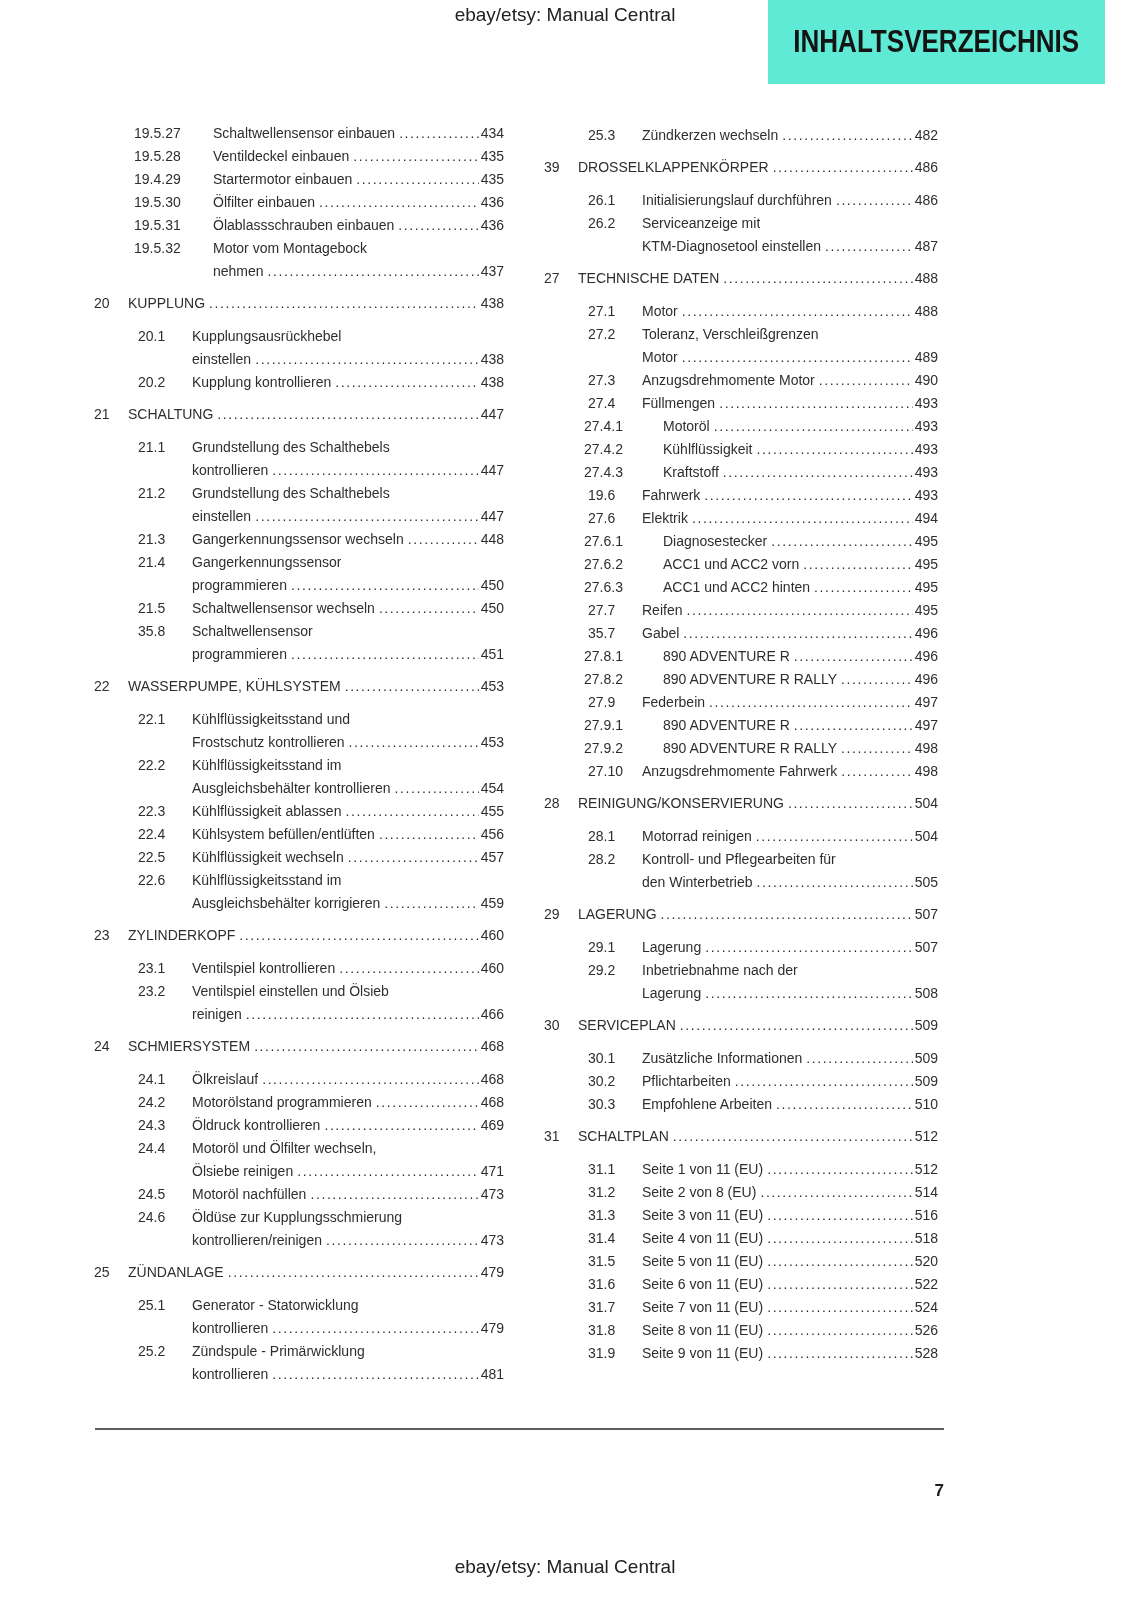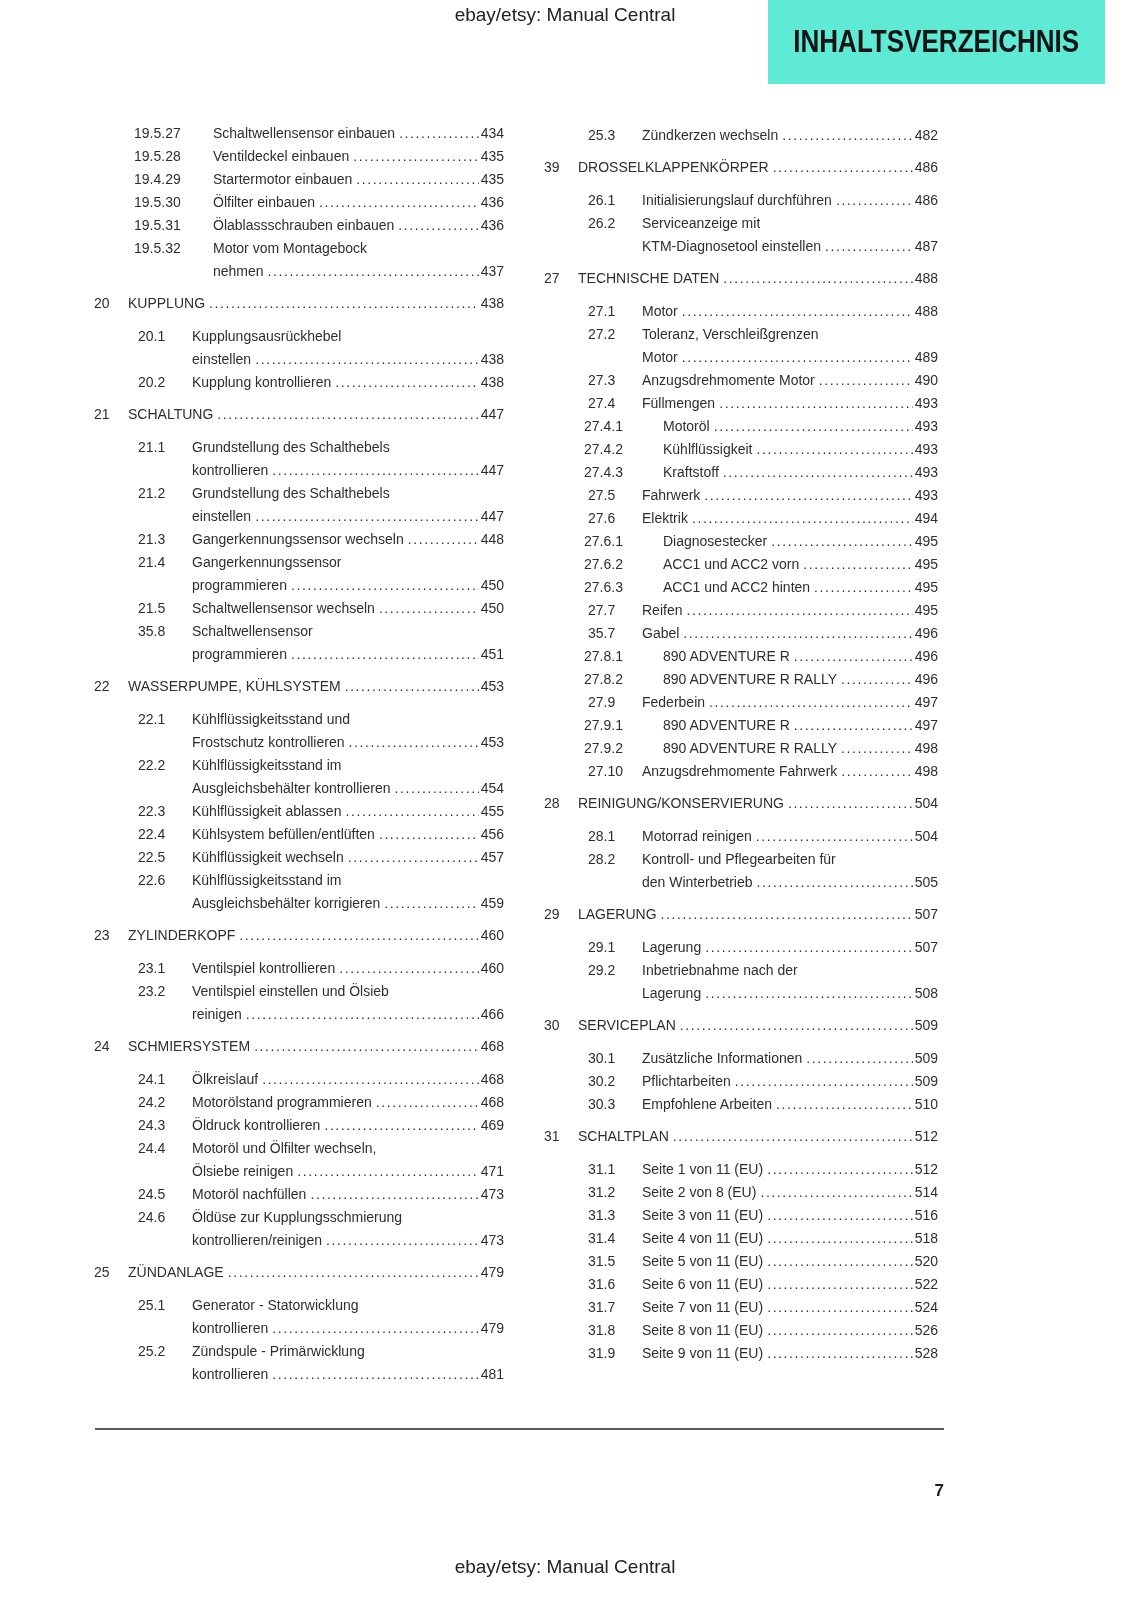--- a/index.html
+++ b/index.html
@@ -599,21 +599,21 @@
       <span class="num">27.4.3</span>
       <div class="body">
         <div class="line">
           <span class="t">Kraftstoff</span>
           <span class="dots">........................................................................................................................</span>
           <span class="pg">493</span>
         </div>
       </div>
     </div>
     <div class="entry l2">
-      <span class="num">27.5</span>
+      <span class="num">19.6</span>
       <div class="body">
         <div class="line">
           <span class="t">Fahrwerk</span>
           <span class="dots">........................................................................................................................</span>
           <span class="pg">493</span>
         </div>
       </div>
     </div>
     <div class="entry l2">
       <span class="num">27.6</span>

